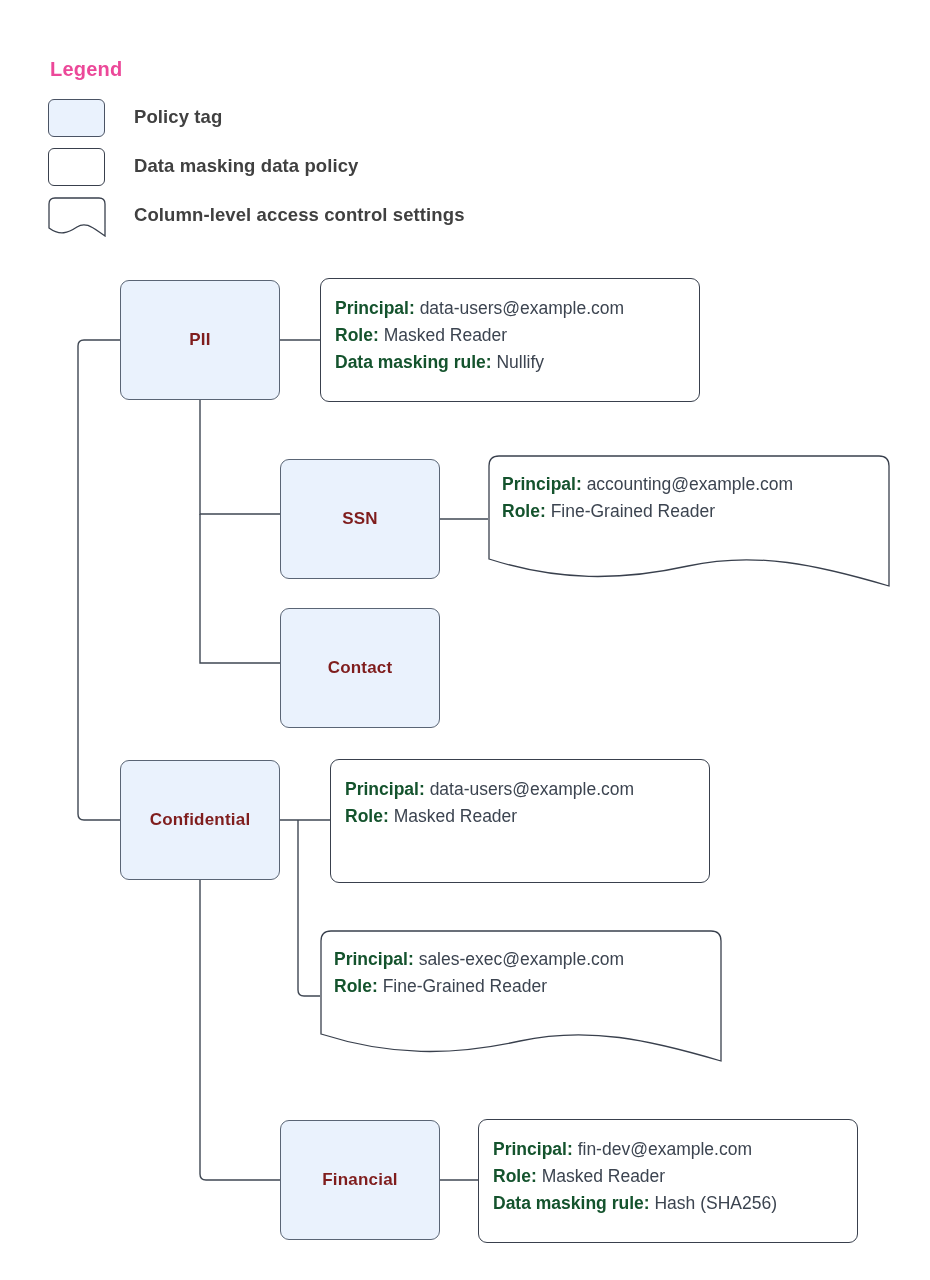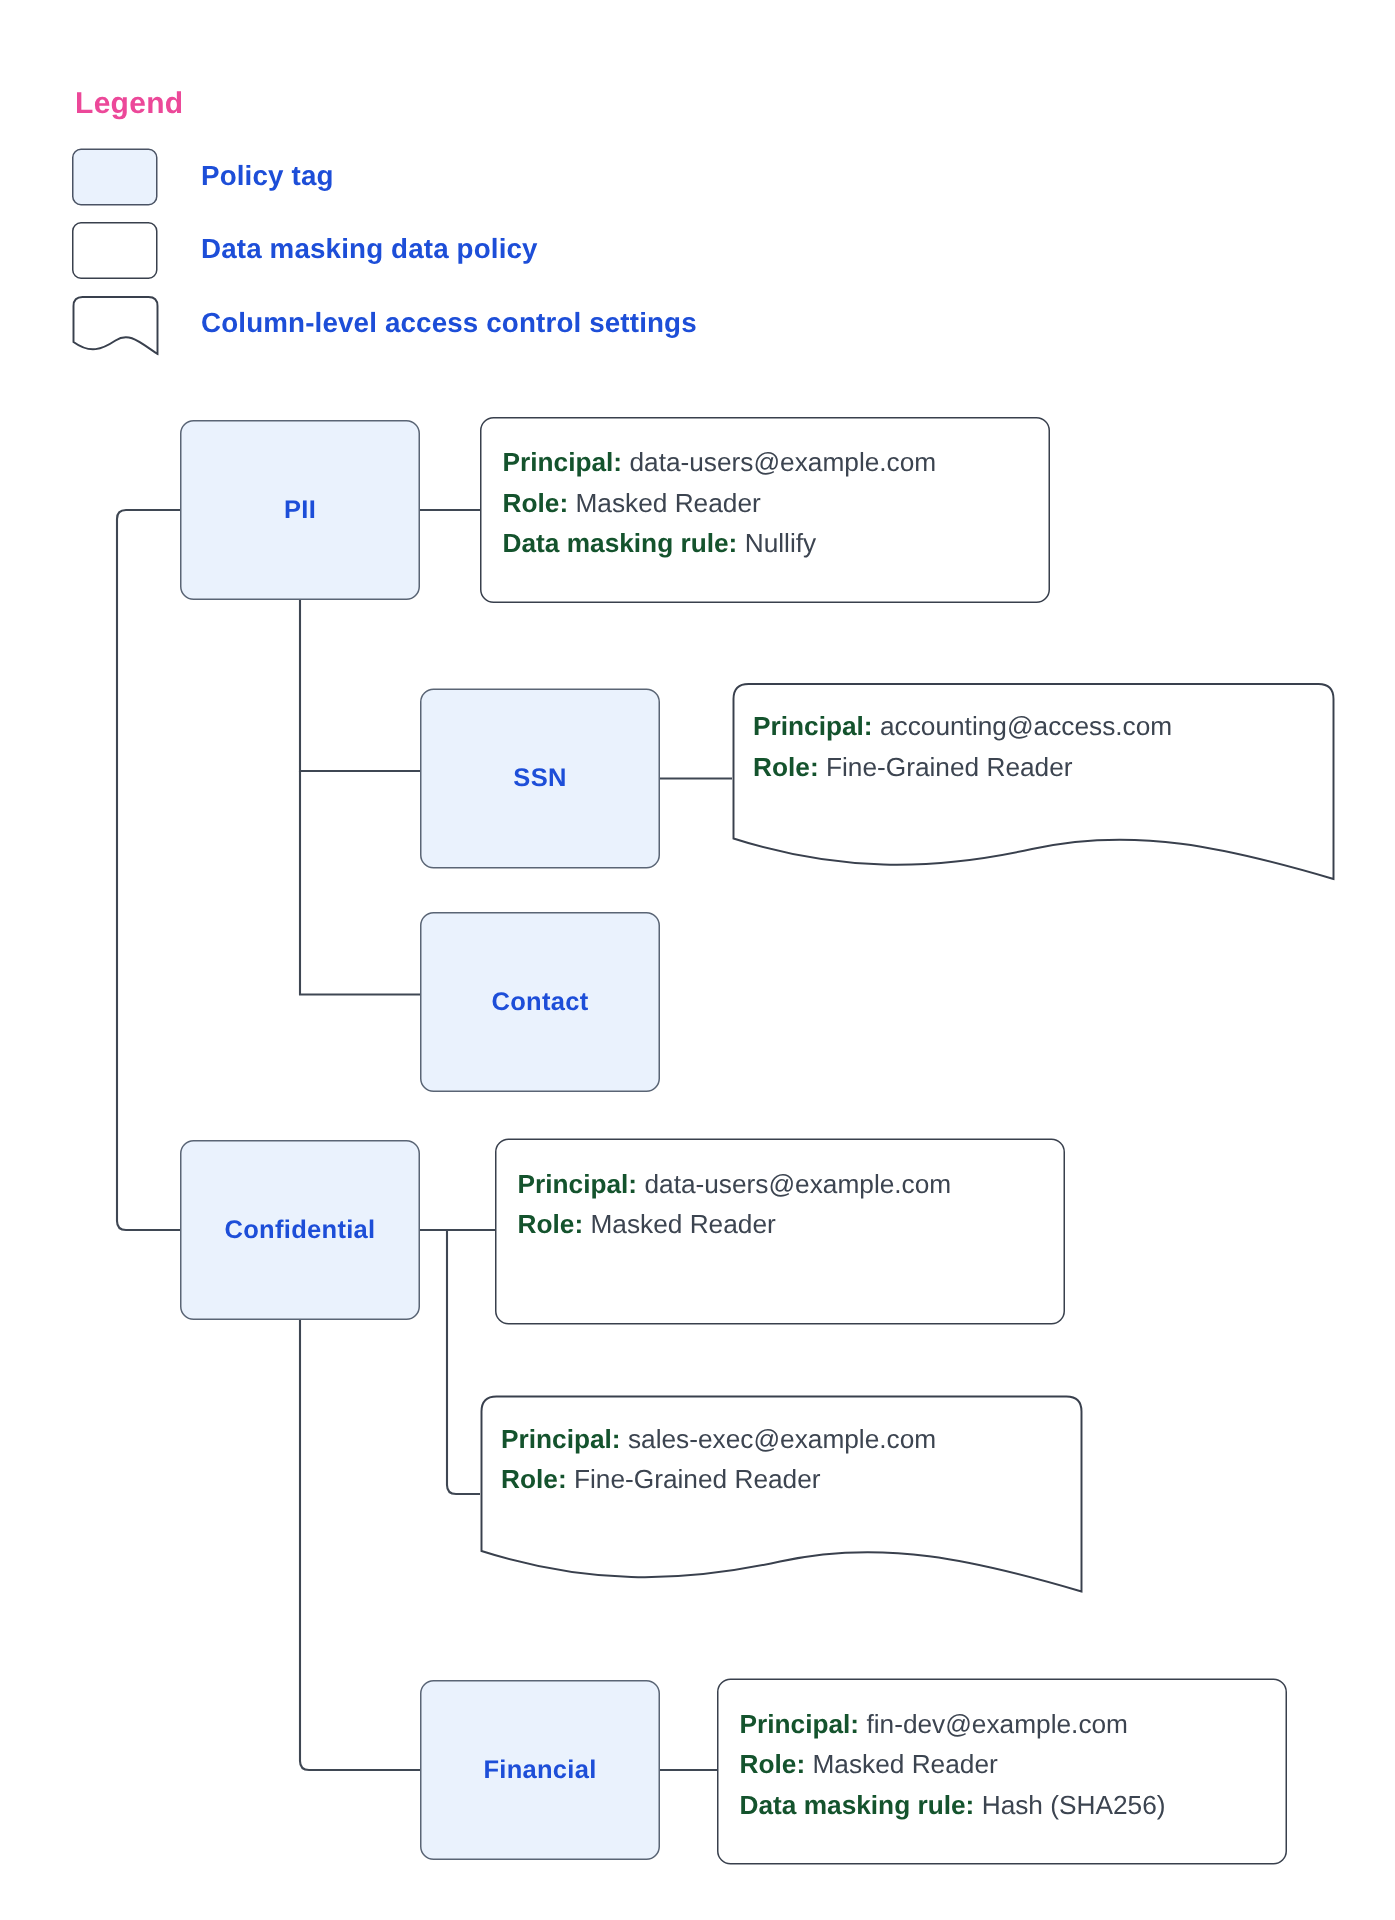--- a/index.html
+++ b/index.html
@@ -32,21 +32,21 @@
     letter-spacing: 0.2px;
   }
   .legend-swatch {
     position: absolute;
     width: 57px; height: 38px;
   }
   .legend-label {
     position: absolute;
     font-size: 18.5px;
     font-weight: bold;
-    color: #1d4ed8;
+    color: #404040;
     white-space: nowrap;
     letter-spacing: 0.1px;
   }
   .sw-tag {
     background: #eaf2fd;
     border: 1px solid #4a5364;
     border-radius: 6px;
   }
   .sw-policy {
     background: #ffffff;
@@ -58,21 +58,21 @@
   .tag-node {
     position: absolute;
     background: #eaf2fd;
     border: 1px solid #5a6575;
     border-radius: 9px;
     display: flex;
     align-items: center;
     justify-content: center;
     font-size: 17px;
     font-weight: bold;
-    color: #1d4ed8;
+    color: #7f1d1d;
     letter-spacing: 0.2px;
   }
 
   
   .callout {
     position: absolute;
     background: #ffffff;
     border: 1px solid #39404d;
     border-radius: 9px;
     padding: 16px 0 0 14px;
@@ -177,21 +177,21 @@
   </div>
 
   <div class="wave-callout" style="left:488px; top:455px; width:402px; height:132px;">
     <svg width="402" height="132" viewBox="0 0 402 132" xmlns="http://www.w3.org/2000/svg">
       <path d="M1 104 L1 11 Q1 1 11 1 L391 1 Q401 1 401 11 L401 131
                C330 110 268 96 200 111 C132 126 70 126 1 104 Z" fill="#ffffff" stroke="#39404d" stroke-width="1.3"></path>
     </svg>
     <div class="wave-text">
       <div class="line">
         <b>Principal:</b>
-        <span>accounting@access.com</span>
+        <span>accounting@example.com</span>
       </div>
       <div class="line">
         <b>Role:</b>
         <span>Fine-Grained Reader</span>
       </div>
     </div>
   </div>
 
   <div class="callout" style="left:330px; top:759px; width:380px; height:124px;">
     <div class="line">

